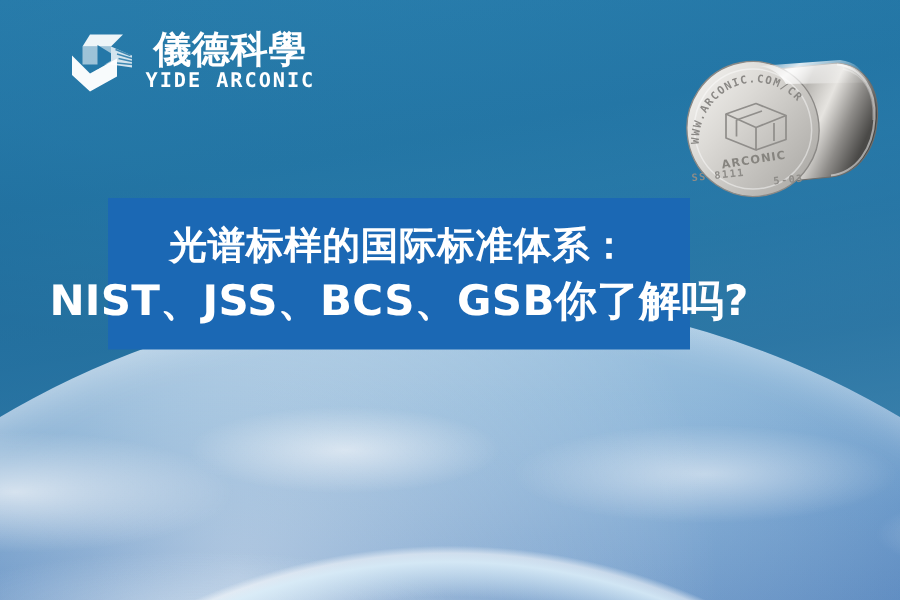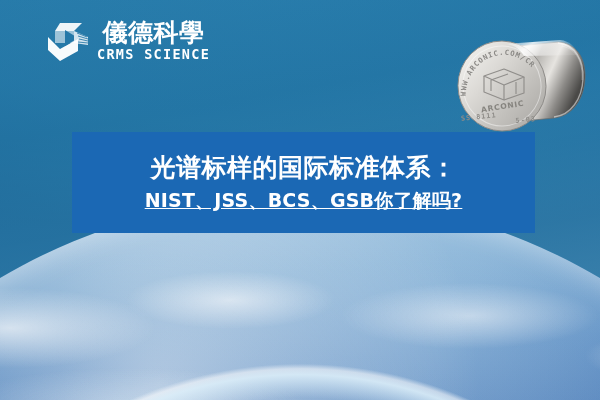--- a/index.html
+++ b/index.html
@@ -153,21 +153,21 @@
     height: 120px;
     z-index: 4;
   }
   .disc-svg { display: block; width: 100%; height: 100%; }
 
   
   .banner {
     position: absolute;
     left: 72px;
     top: 132px;
-    width: 463px;
+    width: 388px;
     height: 101px;
     background: #1b68b4;
     z-index: 8;
     display: flex;
     flex-direction: column;
     align-items: center;
     justify-content: center;
     box-sizing: border-box;
   }
   .banner-line {
@@ -177,24 +177,23 @@
     white-space: nowrap;
     font-family: "DejaVu Sans", "Liberation Sans", sans-serif;
   }
   .banner-line.l1 {
     font-size: 25px;
     letter-spacing: 0.5px;
     line-height: 1;
     margin-bottom: 11px;
   }
   .banner-line.l2 {
-    font-size: 19px;
+    font-size: 28px;
     letter-spacing: 0.2px;
     line-height: 1;
-    text-decoration: underline;
   }
 </style>
 </head>
 <body>
 
 <div id="poster">
 
   <div class="sky-wash"></div>
 
   <div class="globe-wrap">
@@ -272,21 +271,21 @@
 
       <g stroke="#2578a8" stroke-width="1" opacity="0.85">
         <line x1="33" y1="16" x2="43" y2="20"></line>
         <line x1="34" y1="19" x2="44" y2="22"></line>
         <line x1="35" y1="22" x2="44" y2="24"></line>
         <line x1="34" y1="25" x2="44" y2="26"></line>
       </g>
     </svg>
     <span class="logo-text">
       <span class="logo-cn">儀德科學</span>
-      <span class="logo-en">CRMS SCIENCE</span>
+      <span class="logo-en">YIDE ARCONIC</span>
     </span>
   </div>
 
   <div class="banner">
     <div class="banner-line l1">光谱标样的国际标准体系：</div>
     <div class="banner-line l2">NIST、JSS、BCS、GSB你了解吗?</div>
   </div>
 
 </div>
 

